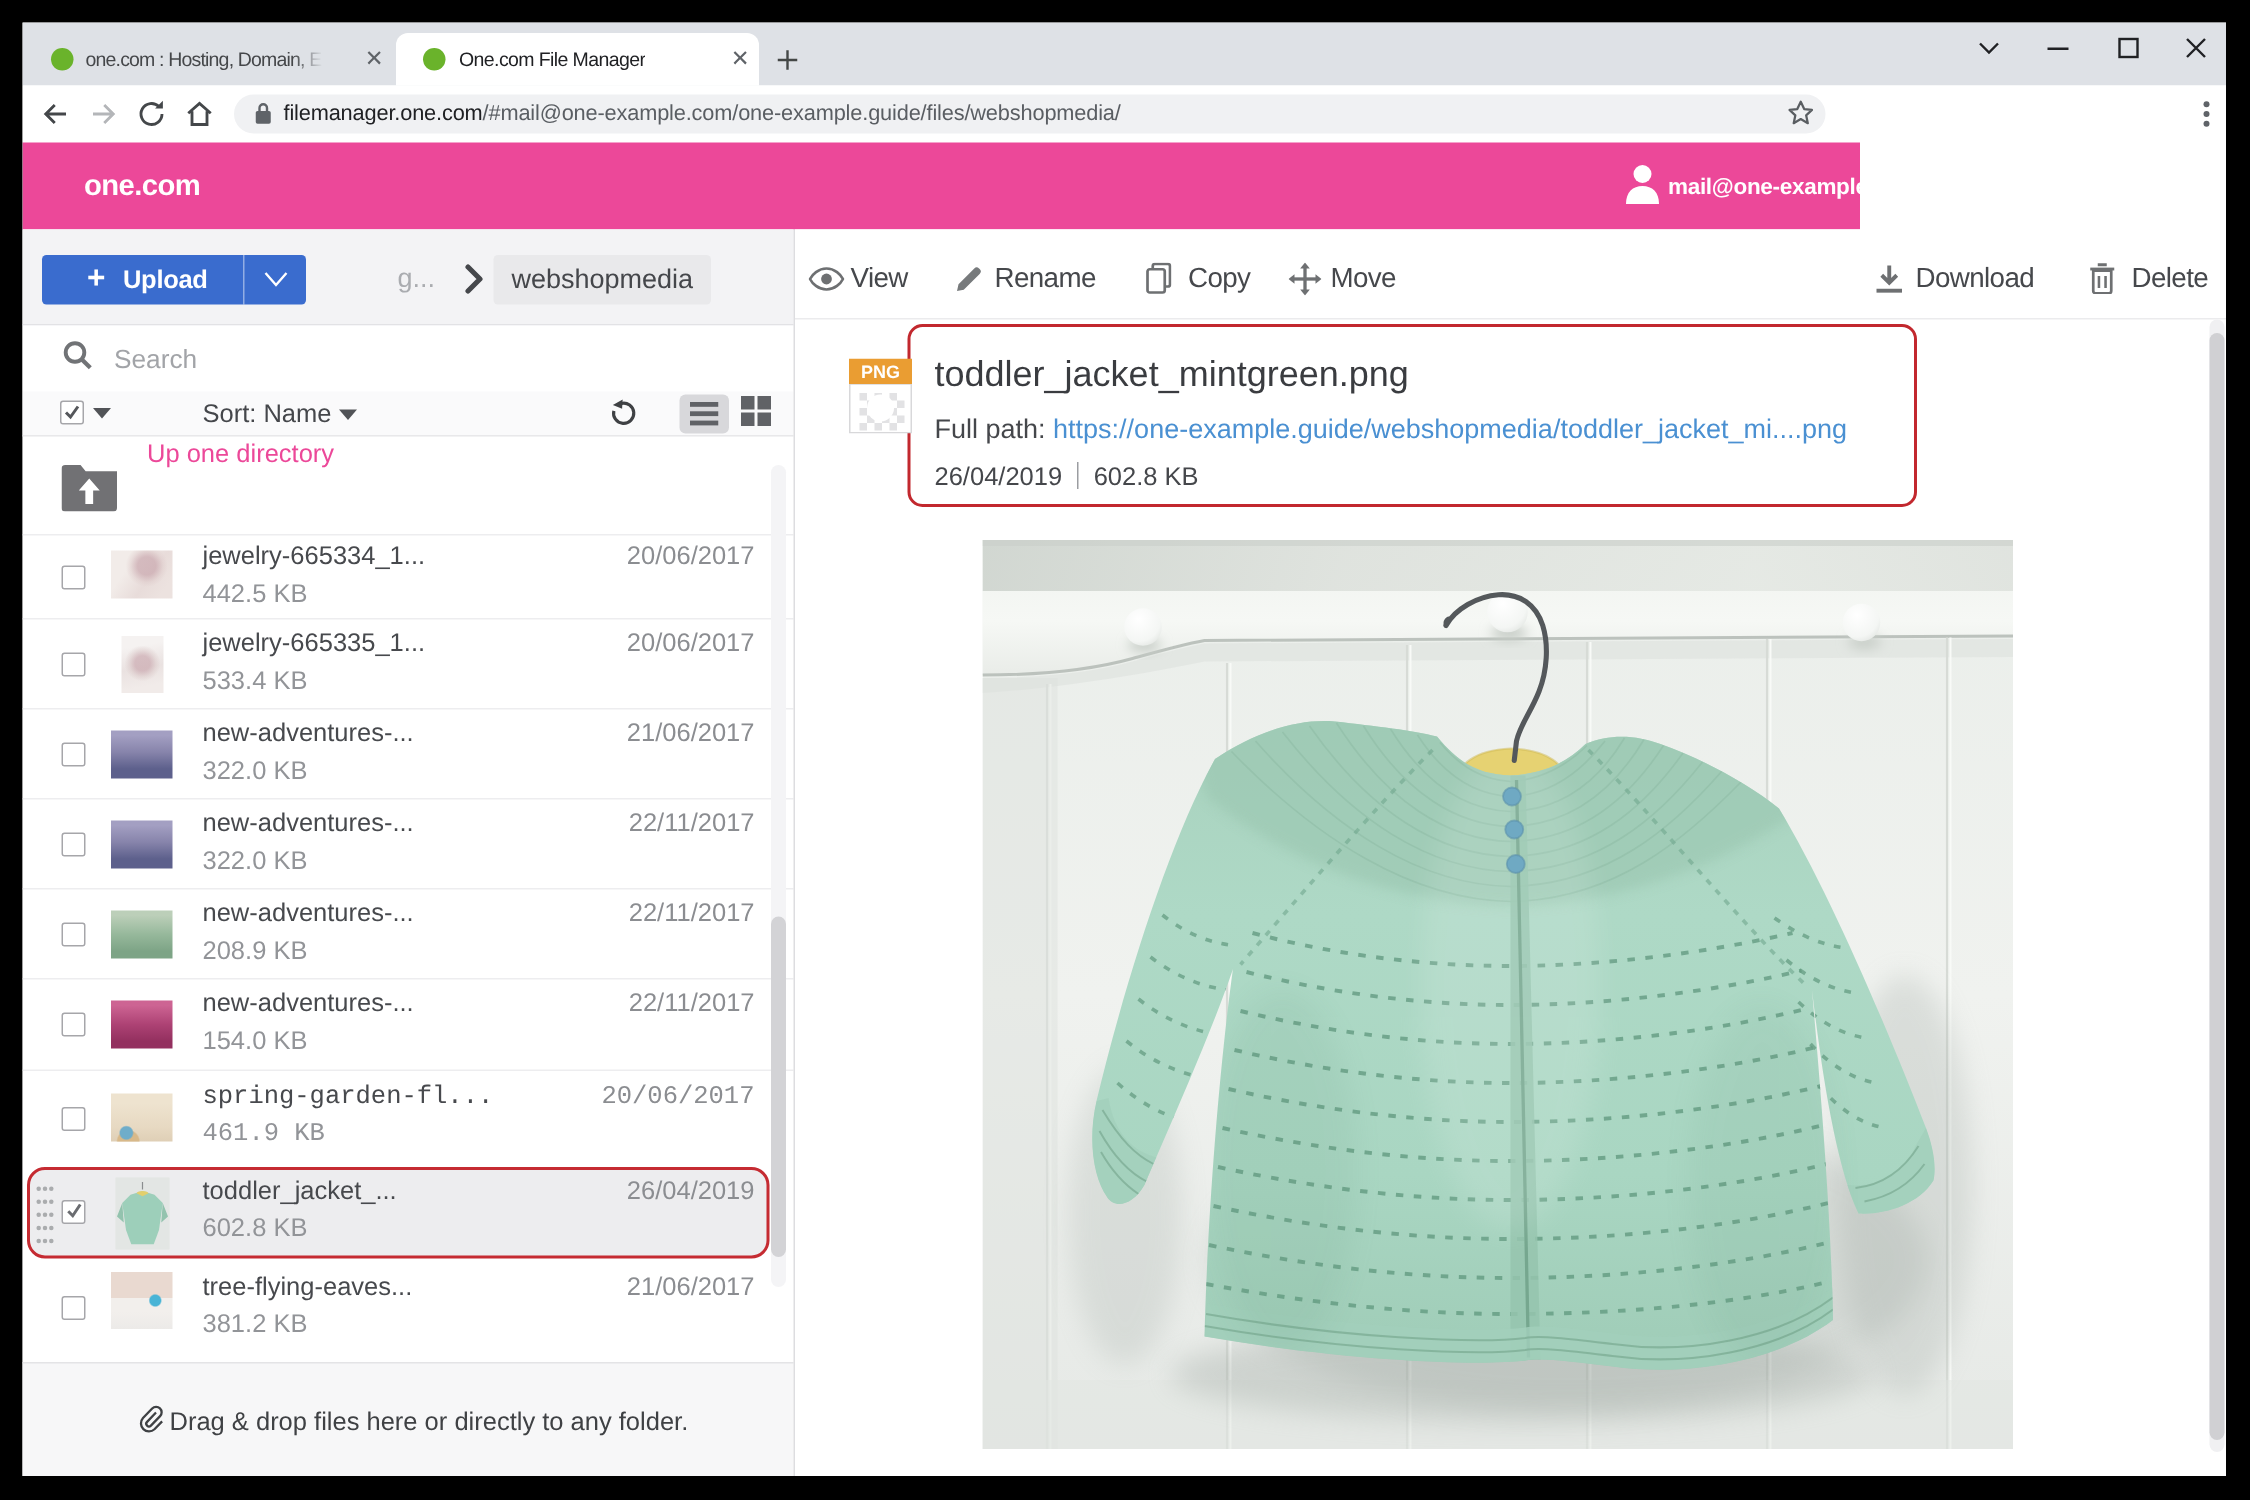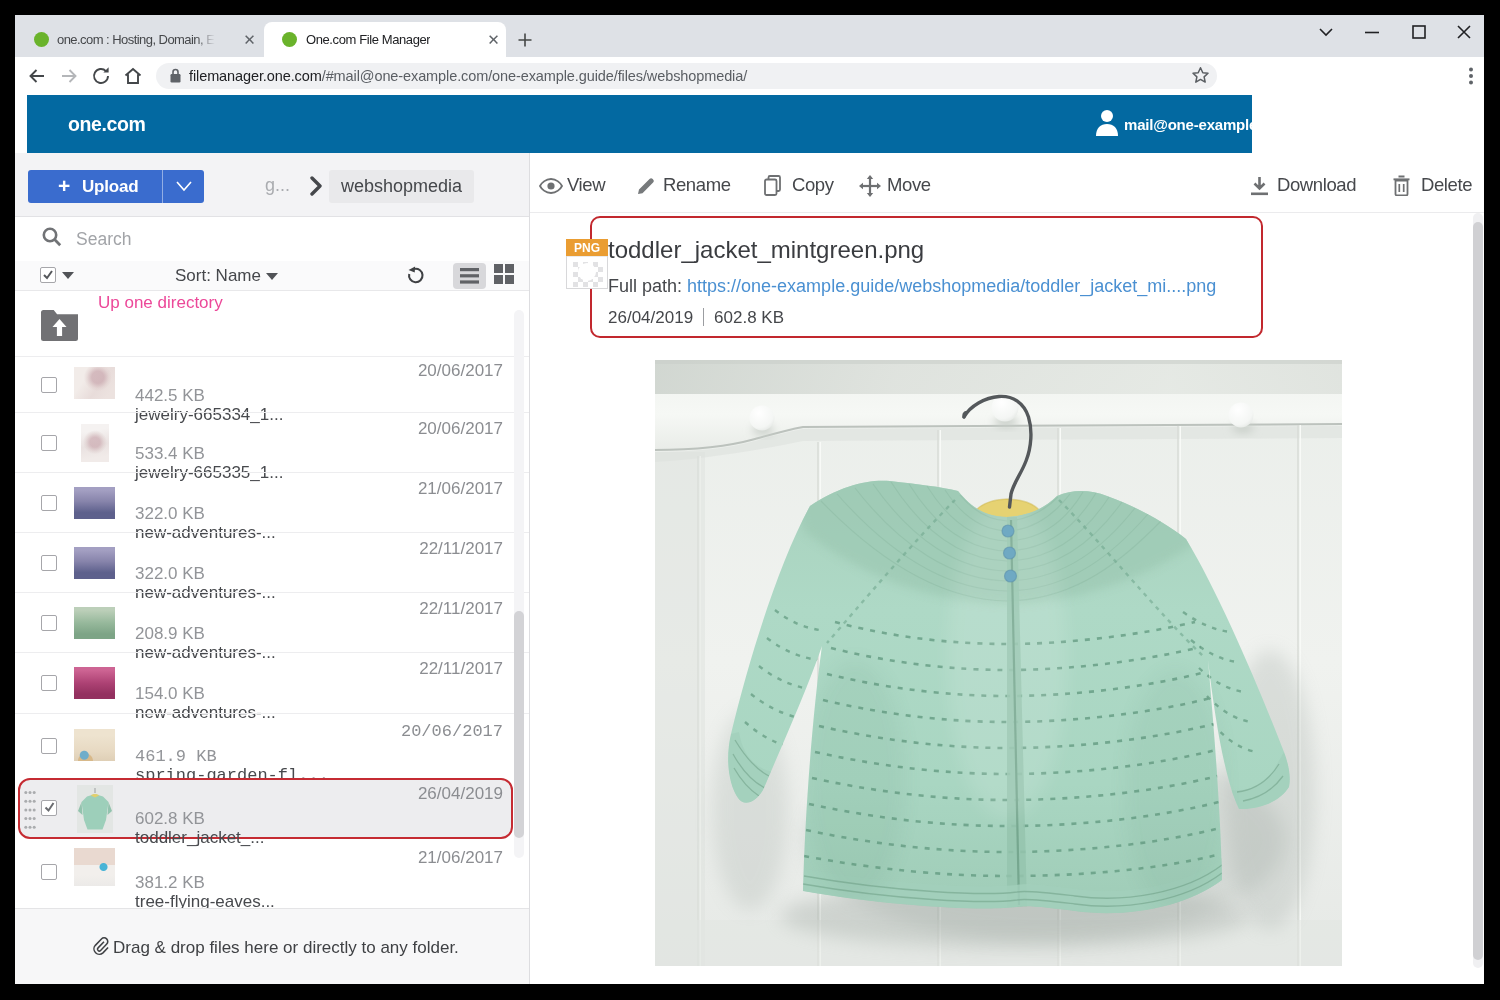--- a/index.html
+++ b/index.html
@@ -17,64 +17,64 @@
   #tab2 { left:249px; width:242px; background:#fff; border-radius:8px 8px 0 0; } #tab2 .ttl { color:#202124;text-align:center; }
   #plus { position:absolute; left:502px; top:17px; width:16px; height:16px; color:#444746; }
   .wc { position:absolute; top:4px; width:30px; height:26px; color:#202124; text-align:center; }
   
   #navbar { position:absolute; left:0; top:42px; width:1469px; height:38px; background:#fff; }
   .navic { position:absolute; top:8px; width:22px; height:22px; }
   #pill { position:absolute; left:141px; top:6px; width:1061px; height:26px; border-radius:13px; background:#f0f1f3; }
   #url { position:absolute; left:174px; top:11px; font-size:14.5px; letter-spacing:-0.2px; color:#202124; white-space:nowrap; letter-spacing:-0.1px;}
   #url .pth { color:#5a5e63; }
   
-  #ghead { position:absolute; left:0; top:80px; width:1225px; height:58px; background:#0369a1; color:#fff;margin-left:12px; }
+  #ghead { position:absolute; left:0; top:80px; width:1225px; height:58px; background:#ec4899; color:#fff; }
   #logo { position:absolute; left:41px; top:18px; font-size:19.5px; font-weight:bold; letter-spacing:-0.4px; }
   .gsep { position:absolute; top:14px; width:1px; height:30px; background:rgba(255,255,255,0.55); }
   .gtxt { position:absolute; top:21px; font-size:15px; font-weight:bold; white-space:nowrap; letter-spacing:-0.2px; }
   
   #leftp { position:absolute; left:0; top:138px; width:514px; height:831px; background:#fff; }
   #divider { position:absolute; left:514px; top:138px; width:1px; height:831px; background:#dddde0; }
   #rightp { position:absolute; left:515px; top:138px; width:954px; height:831px; background:#fff; }
 
   
   #topband { position:absolute; left:0; top:0; width:514px; height:64px; background:#f3f3f5; border-bottom:1px solid #e2e2e5; }
   #upbtn { position:absolute; left:13px; top:17px; width:176px; height:33px; background:#3a6cce; border-radius:3px; color:#fff; }
   #upbtn .plus { position:absolute; left:30px; top:4px; font-size:21px; font-weight:bold; }
   #upbtn .lbl { position:absolute; left:54px; top:7px; font-size:17px; font-weight:bold; letter-spacing:-0.2px; }
   #upbtn .vsep { position:absolute; left:134px; top:0; width:1px; height:33px; background:rgba(255,255,255,0.45); }
   #crumb1 { position:absolute; left:250px; top:22px; font-size:18px; color:#aaacb0; }
   #chip { position:absolute; left:314px; top:17px; width:145px; height:33px; background:#e9e9eb; border-radius:3px; color:#45474b; font-size:18px; text-align:center; line-height:32px; }
   #searchrow { position:absolute; left:0; top:64px; width:514px; height:44px; background:#fff; }
   #searchrow .ph { position:absolute; left:61px; top:12px; font-size:17.5px; color:#a2a4a8; }
   #sortrow { position:absolute; left:0; top:108px; width:514px; height:30px; background:#fafafb; border-bottom:1px solid #e8e8ea; }
   .cb { position:absolute; width:16px; height:16px; border:1px solid #a6a6aa; border-radius:2px; background:#fff; }
-  #sortlbl { position:absolute; left:120px; top:5px; font-size:17px; color:#45474b;margin-left:40px; }
+  #sortlbl { position:absolute; left:120px; top:5px; font-size:17px; color:#45474b; }
   .tri { display:inline-block; width:0; height:0; border-left:6px solid transparent; border-right:6px solid transparent; border-top:7px solid #515357; vertical-align:middle; }
   #listbtn { position:absolute; left:438px; top:2px; width:33px; height:26px; background:#d8d8db; border-radius:4px; }
   
   #rows { position:absolute; left:0; top:138px; width:514px; }
   .frow { position:absolute; left:0; width:514px; height:60px; border-top:1px solid #ededef; }
-  .frow .name { position:absolute; left:120px; top:6px; font-size:17px; color:#47494d;margin-top:44px; }
+  .frow .name { position:absolute; left:120px; top:6px; font-size:17px; color:#47494d; }
   .frow .size { position:absolute; left:120px; top:31px; font-size:17px; color:#929498; }
   .frow .date { position:absolute; right:26px; top:6px; font-size:17px; color:#8b8d91; }
   .frow .cb { left:26px; top:22px; }
   .thumb { position:absolute; left:59px; top:14px; width:41px; height:32px; }
   
   #dropzone { position:absolute; left:0; top:755px; width:514px; height:76px; background:#f7f7f8; border-top:1px solid #e4e4e6; }
   #dropzone .txt { position:absolute; left:98px; top:29px; font-size:17px; color:#3f4144; }
   
   #lsb-track { position:absolute; left:499px; top:157px; width:10px; height:548px; background:#f4f4f6; border-radius:5px; }
   #lsb-thumb { position:absolute; left:499px; top:458px; width:10px; height:227px; background:#d3d3d6; border-radius:5px; }
 
   
   #rtoolbar { position:absolute; left:0; top:0; width:954px; height:60px; background:#fff; border-bottom:1px solid #ebebed; }
   .titem { position:absolute; top:0; height:60px; font-size:18.5px; color:#46484c; }
   .titem span { position:absolute; top:21px; left:28px; letter-spacing:-0.4px; }
-  #infobox { position:absolute; left:60px; top:63px; width:673px; height:122px; border:2.5px solid #c2282e; border-radius:10px; }
+  #infobox { position:absolute; left:75px; top:63px; width:673px; height:122px; border:2.5px solid #c2282e; border-radius:10px; }
   #ib-title { position:absolute; left:16px; top:18px; font-size:24px; color:#3a3c40; }
   #ib-path { position:absolute; left:16px; top:58px; font-size:18px; color:#45474b; }
   #ib-path .lnk { color:#4a90d2; }
   #ib-meta { position:absolute; left:16px; top:90px; font-size:17px; color:#45474b; }
   #ib-meta .msep { display:inline-block; width:1px; height:18px; background:#9b9da1; margin:0 10px; vertical-align:-3px; }
   #pngicon { position:absolute; left:9px; top:86px; width:42px; height:50px;padding-left:27px; }
   #photo { position:absolute; left:125px; top:207px; width:687px; height:606px; }
   
   #rsb-track { position:absolute; left:943px; top:60px; width:10px; height:755px; background:#f0f0f2; border-radius:5px; }
   #rsb-thumb { position:absolute; left:943px; top:69px; width:10px; height:738px; background:#d0d0d3; border-radius:5px; }

